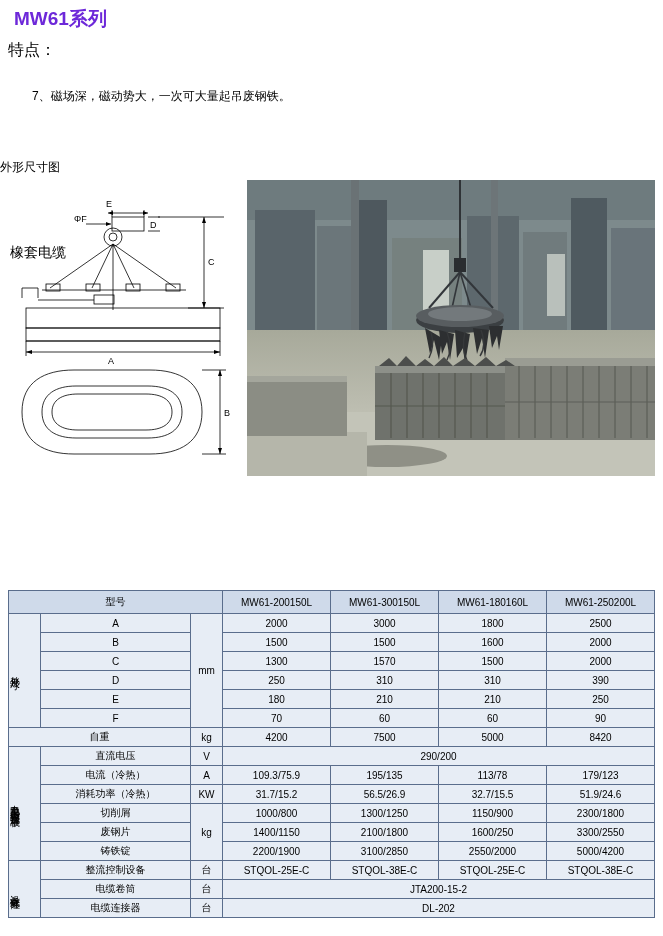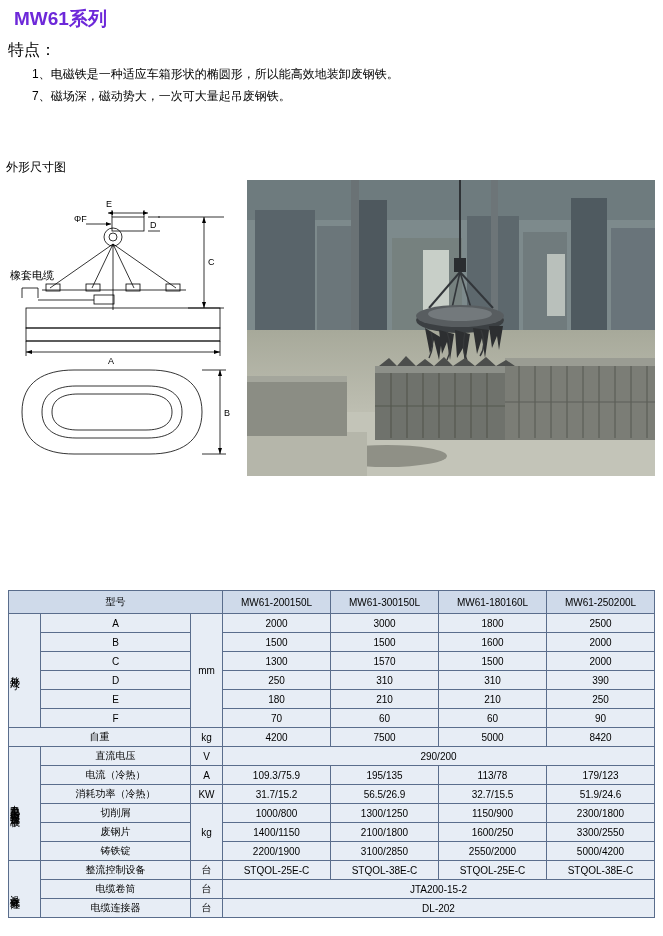--- a/index.html
+++ b/index.html
@@ -44,21 +44,21 @@
     left: 32px;
     font-size: 12px;
     color: #000;
     white-space: nowrap;
   }
   .feature-1 { top: 66px; }
   .feature-2 { top: 88px; }
 
   .dim-label {
     position: absolute;
-    left: 6px;
+    left: 0;
     top: 159px;
     font-size: 12px;
     color: #000;
   }
 
   
   .drawing {
     position: absolute;
     left: 8px;
     top: 180px;
@@ -72,23 +72,22 @@
     width: 408px;
     height: 296px;
     border: 0;
     overflow: hidden;
   }
 
   .cable-label {
     position: absolute;
     left: 10px;
     top: 244px;
-    font-size: 11px;
+    font-size: 14px;
     white-space: nowrap;
-    margin-top: 24px;
   }
 
   
   .specs-heading {
     position: absolute;
     left: 8px;
     top: 556px;
     font-size: 13px;
     font-weight: bold;
     color: #1f4e9c;
@@ -127,21 +126,20 @@
   }
 </style>
 </head>
 <body>
 
 <div class="page">
 
   <h1 class="title">MW61系列</h1>
 
   <div class="features-label">特点：</div>
-  <div class="feature-item feature-1">1、电磁铁是一种适应车箱形状的椭圆形，所以能高效地装卸废钢铁。</div>
   <div class="feature-item feature-2">7、磁场深，磁动势大，一次可大量起吊废钢铁。</div>
 
   <div class="dim-label">外形尺寸图</div>
 
   <div class="drawing">
     <svg width="232" height="290" viewBox="0 0 232 290" xmlns="http://www.w3.org/2000/svg">
       <g stroke="#000" fill="none" stroke-width="0.8">
 
         <rect x="104" y="37" width="32" height="14"></rect>
         <line x1="104" y1="30" x2="104" y2="37"></line>

